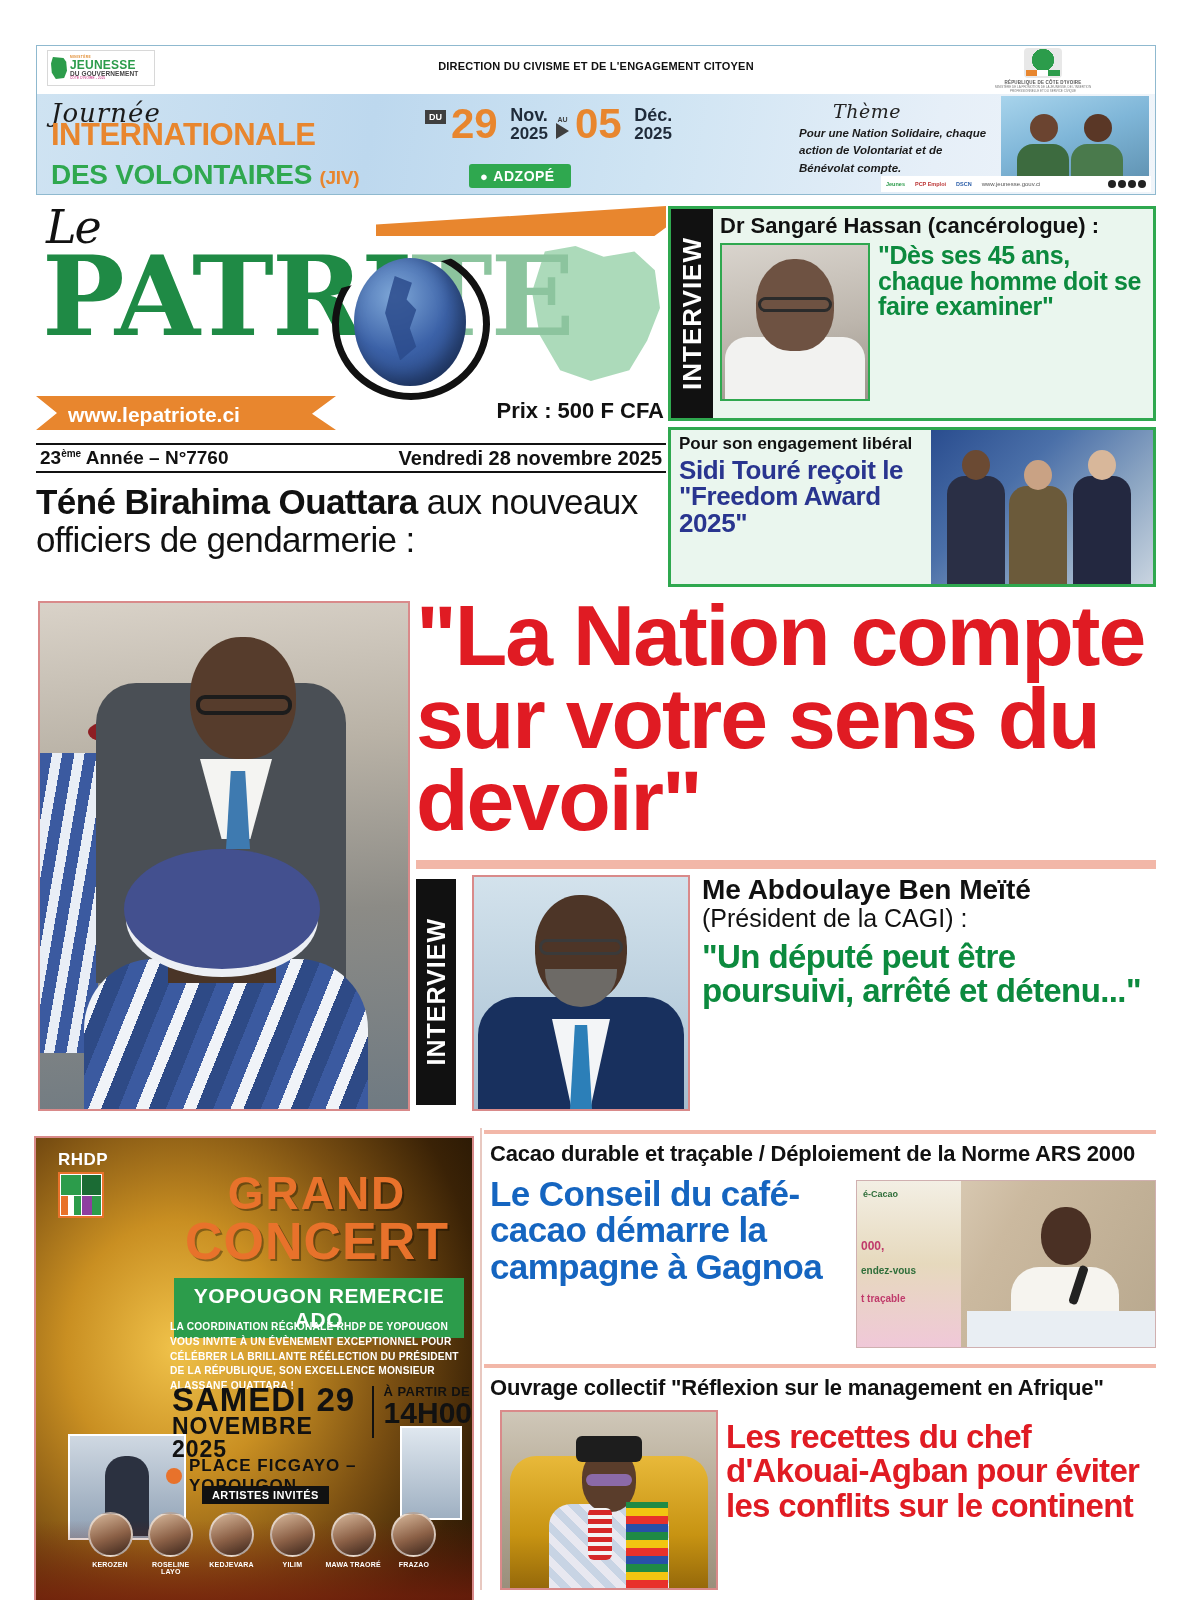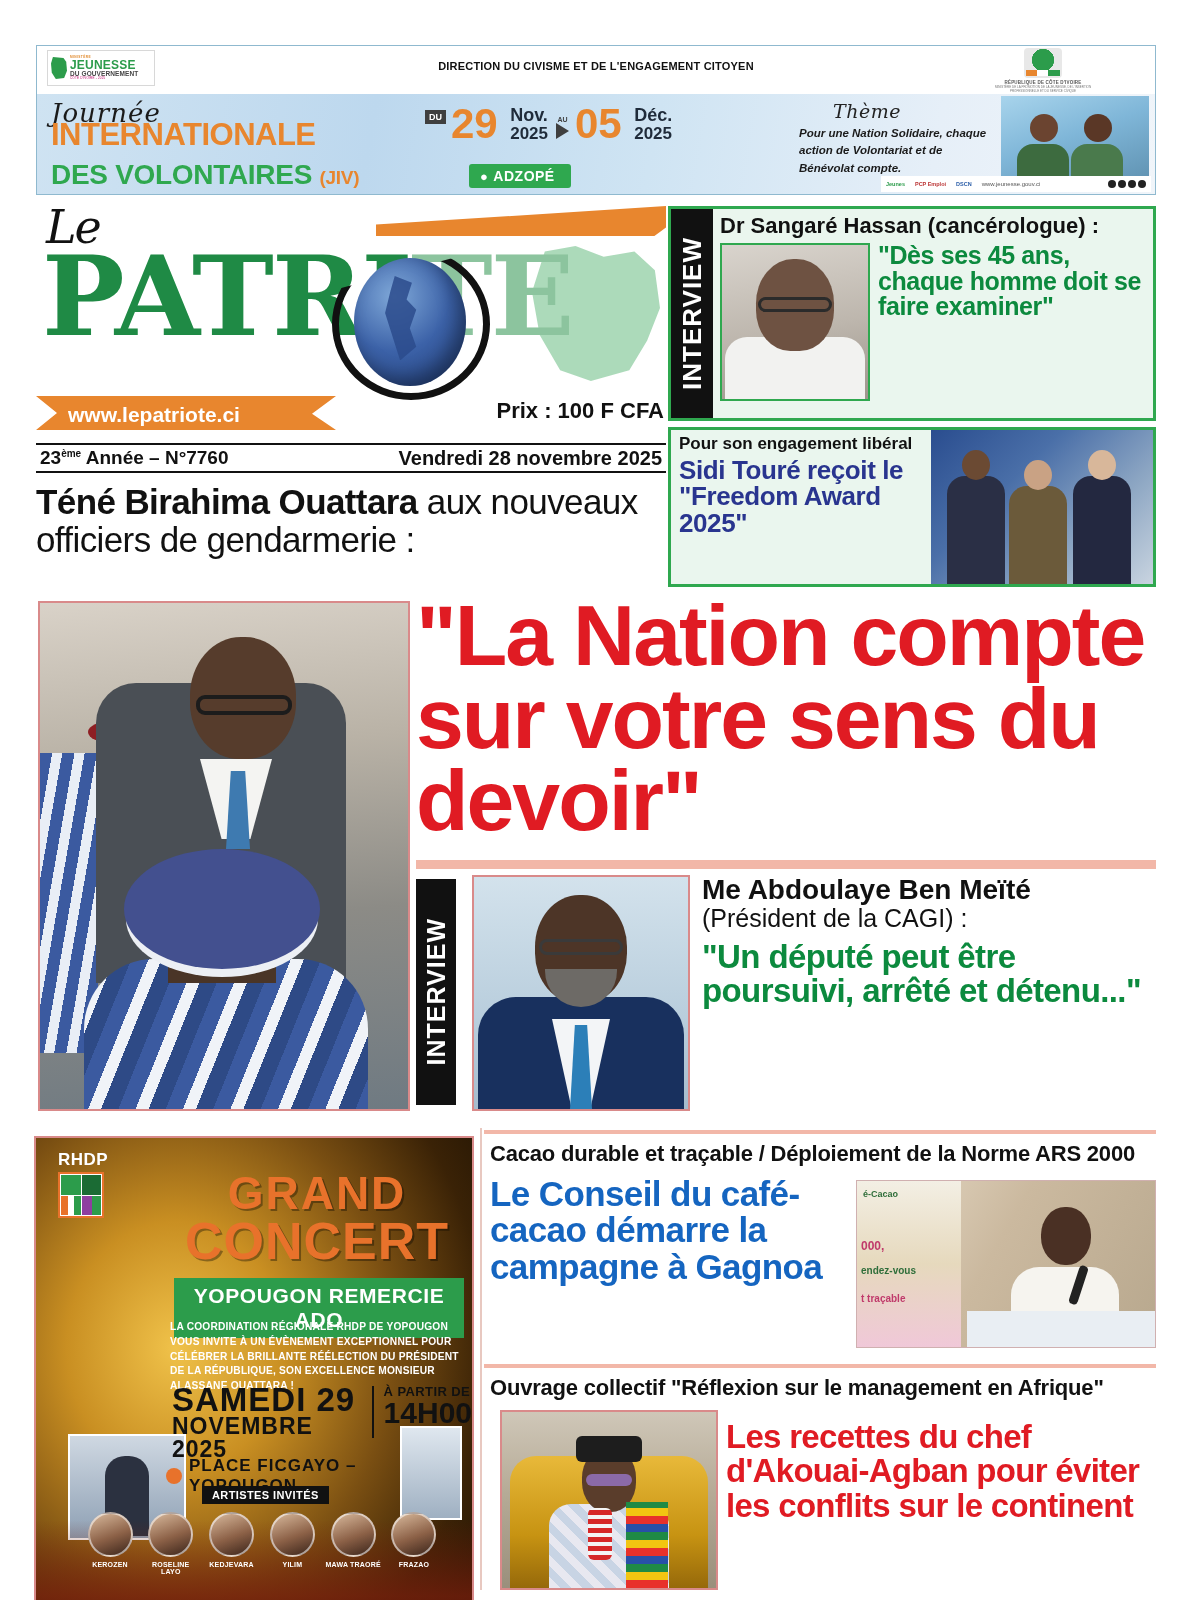--- a/index.html
+++ b/index.html
@@ -649,21 +649,21 @@
     <div class="orange-ribbon-top"></div>
     <div class="ci-outline"></div>
     <div class="le-script">Le</div>
     <div class="patriote-word">
       <span>PATRI</span><span class="dim">TE</span>
     </div>
     <div class="globe"></div>
     <div class="magnifier"></div>
     <div class="orange-ribbon-bot"></div>
     <div class="site-url">www.lepatriote.ci</div>
-    <div class="price-tag">Prix : 100 F CFA</div>
+    <div class="price-tag">Prix : 500 F CFA</div>
   </div>
 
   <div class="strap-bar">
     <div class="strap-left">
       <span>23</span><sup>ème</sup><span> Année – N°7760</span>
     </div>
     <div class="strap-right">Vendredi 28 novembre 2025</div>
   </div>
 
   <div class="iv1">

